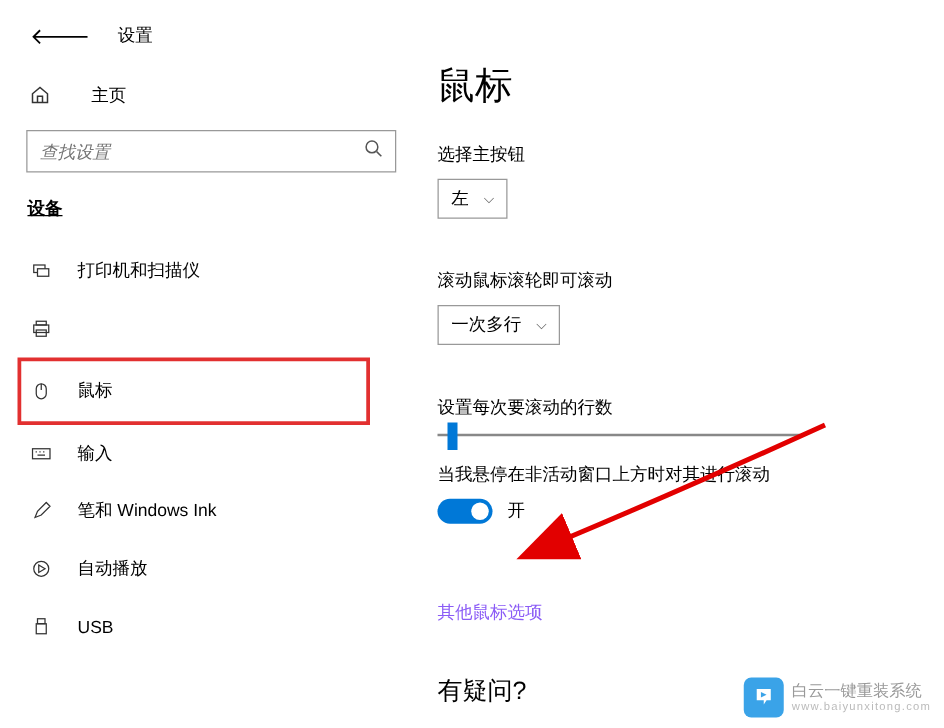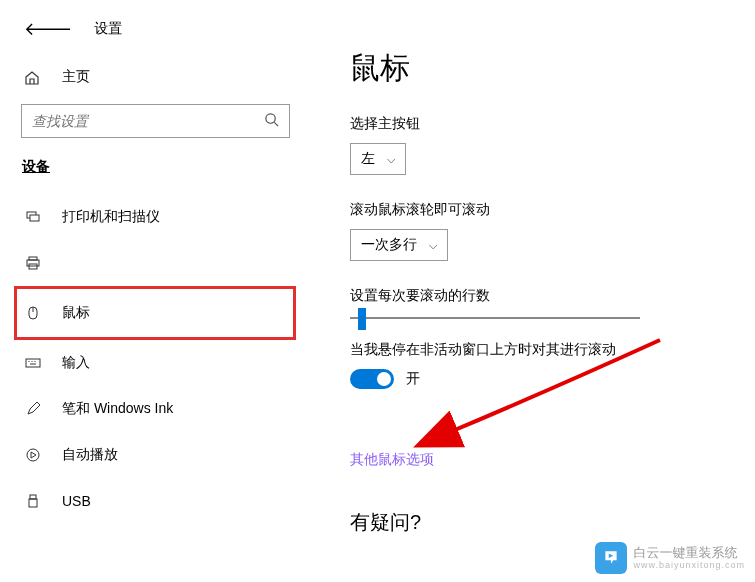--- a/index.html
+++ b/index.html
@@ -7,38 +7,38 @@
     
     .container { display: flex; height: 100%; }
     
     .sidebar { width: 330px; background: #fff; padding-top: 18px; position: relative; }
     .sidebar-inner { padding-left: 20px; }
     
     .back-row { display: flex; align-items: center; gap: 22px; margin-bottom: 28px; padding-left: 4px; }
     .back-icon { font-size: 18px; cursor: pointer; }
     .settings-title { font-size: 14px; font-weight: 400; }
     
-    .home-row { display: flex; align-items: flex-end; gap: 22px; margin-bottom: 18px; padding-left: 4px; }
+    .home-row { display: flex; align-items: flex-start; gap: 33px; margin-bottom: 18px; padding-left: 4px; }
     .home-icon { width: 16px; height: 16px; display:flex; align-items:center; justify-content:center; }
     .home-label { font-size: 14px; }
     
-    .search-box { width: 269px; height: 34px; border: 1px solid #999; background: #fff; display: flex; align-items: center; padding: 0 10px; margin-bottom: 20px; margin-left: 1px; }
+    .search-box { width: 296px; height: 34px; border: 1px solid #999; background: #fff; display: flex; align-items: center; padding: 0 10px; margin-bottom: 20px; margin-left: 1px; }
     .search-input { border: none; outline: none; flex: 1; font-size: 14px; font-style: italic; color: #666; background: transparent; }
     .search-icon { color: #555; font-size: 16px; }
     
     .section-header { font-size: 14px; font-weight: 600; margin-bottom: 18px; padding-left: 2px; text-decoration: underline; }
     
     .nav-item { display: flex; align-items: center; gap: 20px; height: 46px; padding-left: 4px; cursor: pointer; font-size: 14px; }
     .nav-item.selected { border: 3px solid #e23030; width: 282px; margin-left: -6px; padding-left: 7px; height: 54px; }
     .nav-icon { width: 18px; height: 18px; display: flex; align-items: center; justify-content: center; color: #333; }
     
     .content { flex: 1; padding: 48px 0 0 20px; position: relative; }
     .page-title { font-size: 30px; font-weight: 400; margin-bottom: 26px; }
     
-    .setting-label { font-size: 14px; margin-bottom: 10px; }
+    .setting-label { font-size: 14px; margin-bottom: 10px; margin-top: 15px; }
     .dropdown { display: inline-flex; align-items: center; border: 1px solid #999; padding: 6px 10px; gap: 12px; font-size: 14px; cursor: pointer; margin-bottom: 26px; }
     .chevron { font-size: 11px; color: #666; }
     
     .slider-block { margin-bottom: 22px; }
     .slider-track { width: 290px; height: 2px; background: #888; position: relative; margin-top: 12px; }
     .slider-thumb { position: absolute; left: 8px; top: -9px; width: 8px; height: 22px; background: #0078d7; cursor: pointer; }
     
     .toggle-row { display: flex; align-items: center; gap: 12px; margin-bottom: 30px; }
     .toggle { width: 44px; height: 20px; background: #0078d7; border-radius: 10px; position: relative; cursor: pointer; }
     .toggle-knob { position: absolute; right: 3px; top: 3px; width: 14px; height: 14px; background: #fff; border-radius: 50%; }

